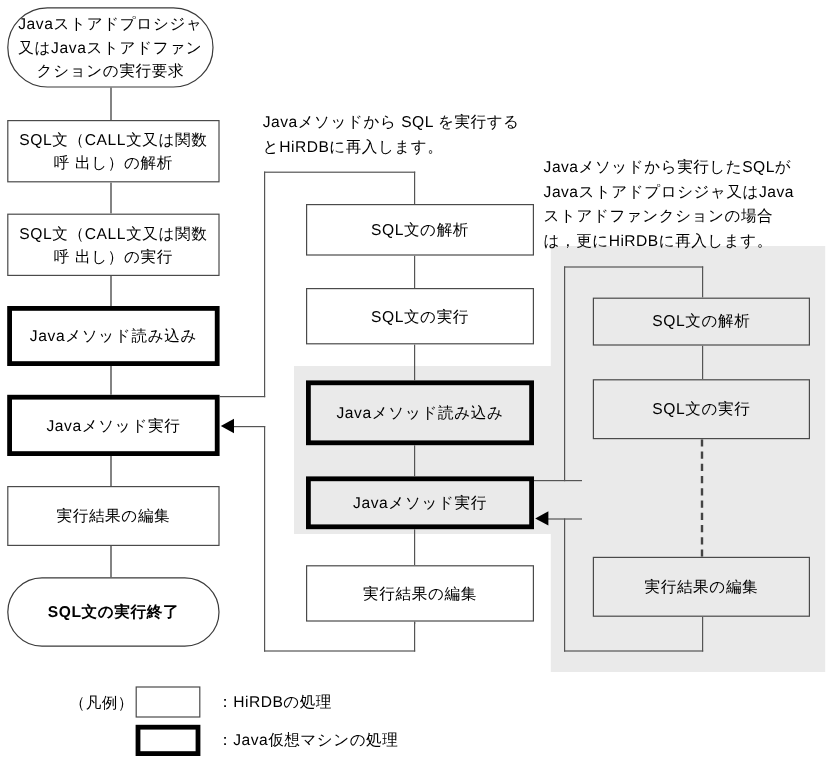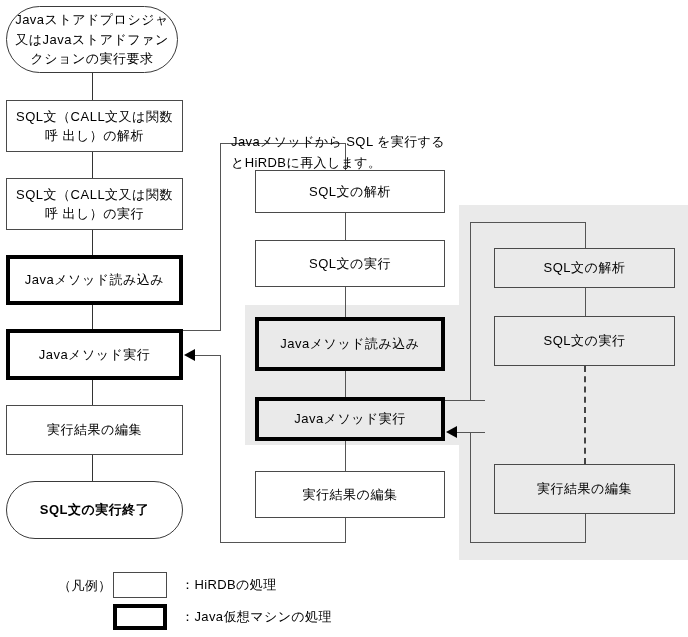--- a/index.html
+++ b/index.html
@@ -200,21 +200,21 @@
   </div>
 
   <div class="node rect" style="left:6px; top:405px; width:177px; height:50px;">
     <span class="lbl">実行結果の編集</span>
   </div>
 
   <div class="node term" style="left:6px; top:481px; width:177px; height:58px;font-weight:bold;">
     <span class="lbl">SQL文の実行終了</span>
   </div>
 
-  <div class="note" style="left:231px; top:92px; width:230px;margin-top:40px;">Javaメソッドから SQL を実行する
+  <div class="note" style="left:219px; top:92px; width:230px;">Javaメソッドから SQL を実行する
 とHiRDBに再入します。</div>
 
   <div class="node rect" style="left:255px; top:170px; width:190px; height:43px;">
     <span class="lbl">SQL文の解析</span>
   </div>
 
   <div class="node rect" style="left:255px; top:240px; width:190px; height:47px;">
     <span class="lbl">SQL文の実行</span>
   </div>
 
@@ -223,20 +223,24 @@
   </div>
 
   <div class="node jvm on-shade" style="left:255px; top:397px; width:190px; height:44px;">
     <span class="lbl">Javaメソッド実行</span>
   </div>
 
   <div class="node rect" style="left:255px; top:471px; width:190px; height:47px;">
     <span class="lbl">実行結果の編集</span>
   </div>
 
+  <div class="note" style="left:453px; top:129px; width:235px;">Javaメソッドから実行したSQLが
+Javaストアドプロシジャ又はJava
+ストアドファンクションの場合
+は，更にHiRDBに再入します。</div>
 
   <div class="node rect on-shade" style="left:494px; top:248px; width:181px; height:40px;">
     <span class="lbl">SQL文の解析</span>
   </div>
 
   <div class="node rect on-shade" style="left:494px; top:316px; width:181px; height:50px;">
     <span class="lbl">SQL文の実行</span>
   </div>
 
   <div class="node rect on-shade" style="left:494px; top:464px; width:181px; height:50px;">

